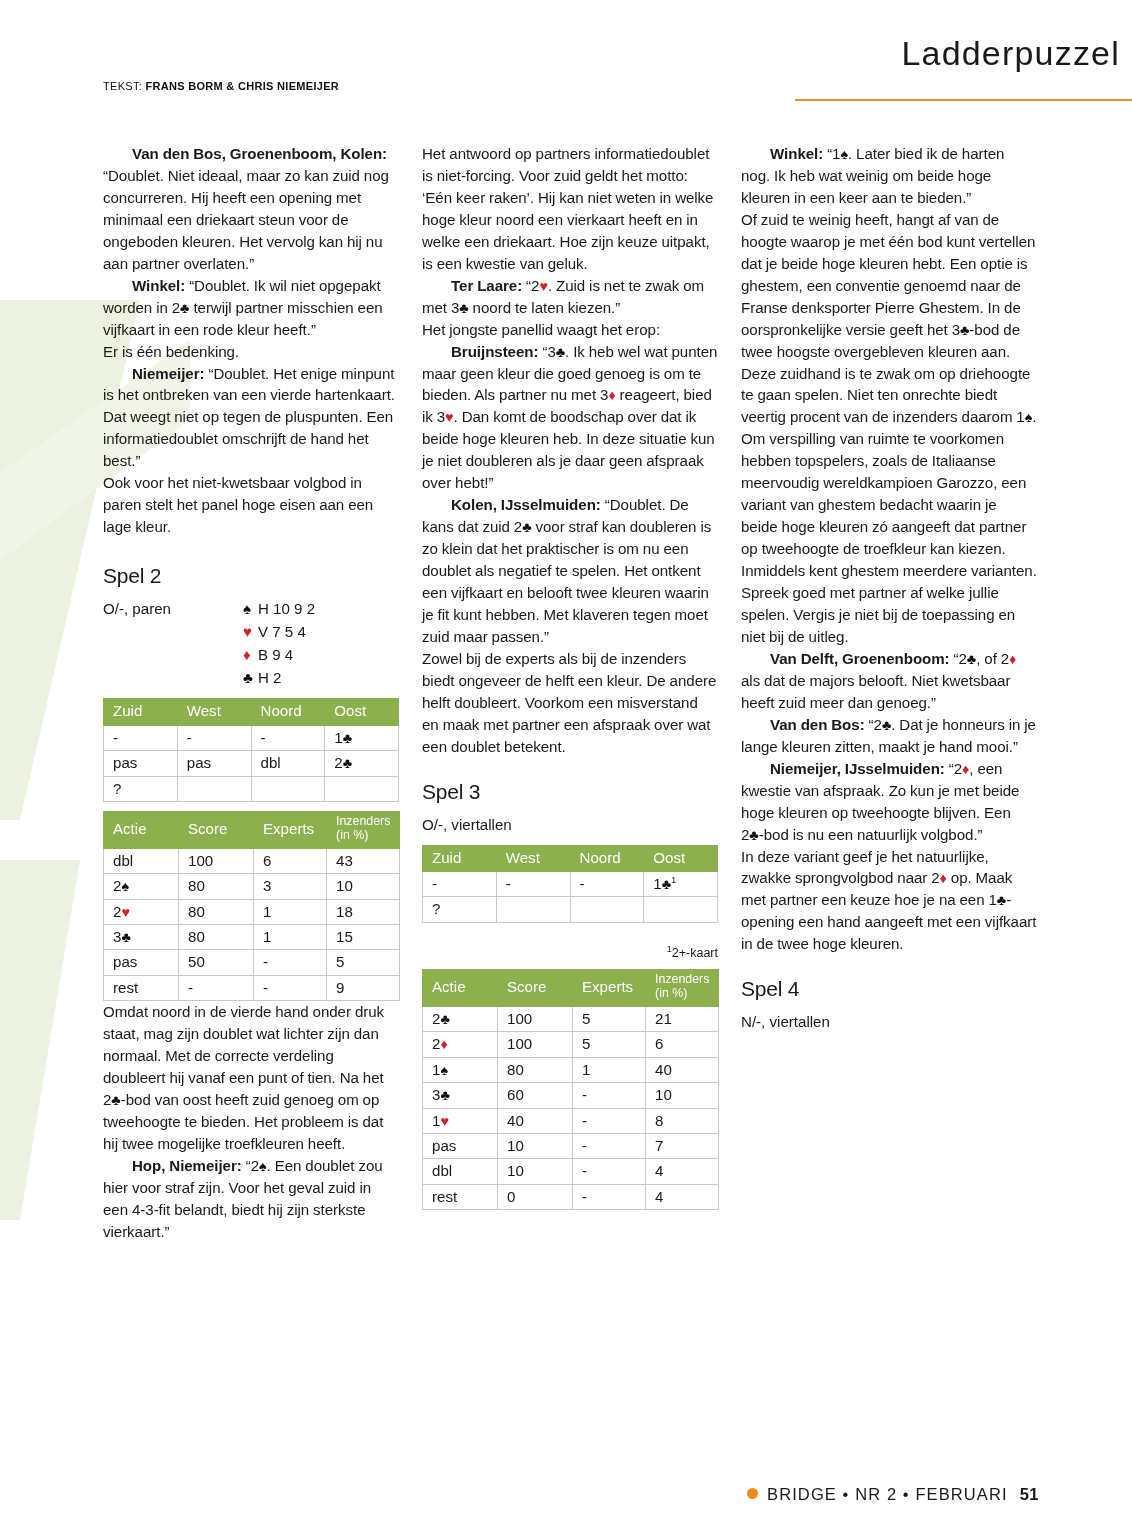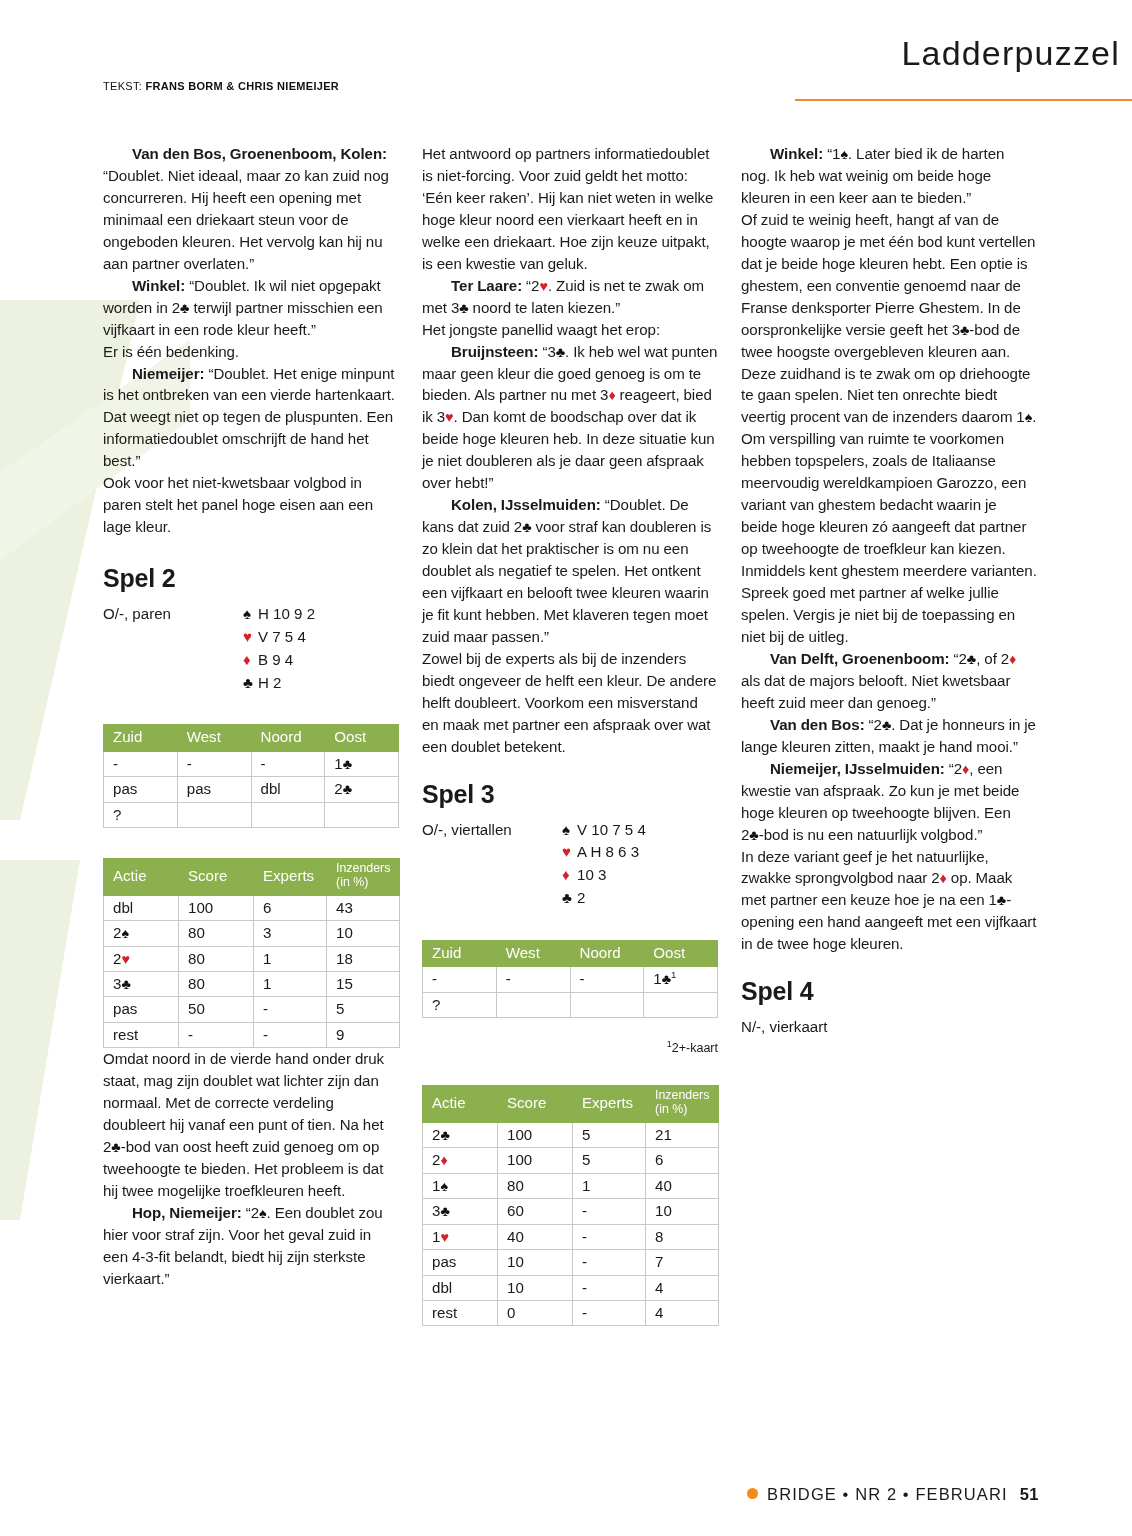--- a/index.html
+++ b/index.html
@@ -69,40 +69,40 @@
     letter-spacing:-0.05px;
     word-spacing:-0.2px;
   }
   .body b { font-weight:700;margin-left:29px; }
 
   .spade, .club { color:#111; }
   .heart, .diamond { color:#d2232a; }
   .suit { font-size:0.95em; }
 
   h2.spel {
-    font-size:25px; font-weight:700; margin:22px 0 3px 0;
+    font-size:21px; font-weight:400; margin:22px 0 3px 0;
     letter-spacing:-0.2px;
   }
   h2.spel.first { margin-top:26px; }
 
   .hand-block {
     display:flex; margin-top:10px;
   }
   .hand-cond {
     width:140px; font-size:15.1px; line-height:1.45; padding-top:0px;
   }
   .hand-cards { font-size:15.1px; line-height:1.51; }
   .hand-cards .row { white-space:nowrap; }
   .hand-cards .sym { display:inline-block; width:15px; }
 
   
   table.grid {
     border-collapse:collapse;
     width:296px;
-    margin-top:30px;
+    margin-top:9px;
     font-size:15.1px;
     table-layout:fixed;
     padding-left:31px;
   }
   table.grid th {
     background:#8db04e;
     color:#ffffff;
     font-weight:400;
     text-align:left;
     padding:4px 9px 5px 9px;
@@ -274,26 +274,20 @@
 
       <div class="body after-table" id="c1bot"><span>Omdat noord in de vierde hand onder druk staat, mag zijn doublet wat lichter zijn dan normaal. Met de correcte verdeling doubleert hij vanaf een punt of tien. Na het 2<span class="suit club">♣</span>-bod van oost heeft zuid genoeg om op tweehoogte te bieden. Het probleem is dat hij twee mogelijke troefkleuren heeft.</span><br><span><b>Hop, Niemeijer:</b> “2<span class="suit spade">♠</span>. Een doublet zou hier voor straf zijn. Voor het geval zuid in een 4-3-fit belandt, biedt hij zijn sterkste vierkaart.”</span></div>
     </div>
 
     <div class="col">
       <div class="body" id="c2top"><span>Het antwoord op partners informatiedoublet is niet-forcing. Voor zuid geldt het motto: ‘Eén keer raken’. Hij kan niet weten in welke hoge kleur noord een vierkaart heeft en in welke een driekaart. Hoe zijn keuze uitpakt, is een kwestie van geluk.</span><br><span><b>Ter Laare:</b> “2<span class="suit heart">♥</span>. Zuid is net te zwak om met 3<span class="suit club">♣</span> noord te laten kiezen.”</span><br><span>Het jongste panellid waagt het erop:</span><br><span><b>Bruijnsteen:</b> “3<span class="suit club">♣</span>. Ik heb wel wat punten maar geen kleur die goed genoeg is om te bieden. Als partner nu met 3<span class="suit diamond">♦</span> reageert, bied ik 3<span class="suit heart">♥</span>. Dan komt de boodschap over dat ik beide hoge kleuren heb. In deze situatie kun je niet doubleren als je daar geen afspraak over hebt!”</span><br><span><b>Kolen, IJsselmuiden:</b> “Doublet. De kans dat zuid 2<span class="suit club">♣</span> voor straf kan doubleren is zo klein dat het praktischer is om nu een doublet als negatief te spelen. Het ontkent een vijfkaart en belooft twee kleuren waarin je fit kunt hebben. Met klaveren tegen moet zuid maar passen.”</span><br><span>Zowel bij de experts als bij de inzenders biedt ongeveer de helft een kleur. De andere helft doubleert. Voorkom een misverstand en maak met partner een afspraak over wat een doublet betekent.</span></div>
 
       <h2 class="spel">Spel 3</h2>
       <div class="hand-block">
         <div class="hand-cond">O/-, viertallen</div>
-        <div class="hand-cards" id="c2hand">
-            <div class="row"><span class="sym spade">♠</span><span>V 10 7 5 4</span></div>
-            <div class="row"><span class="sym heart">♥</span><span>A H 8 6 3</span></div>
-            <div class="row"><span class="sym diamond">♦</span><span>10 3</span></div>
-            <div class="row"><span class="sym club">♣</span><span>2</span></div>
-          </div>
       </div>
 
       <table class="grid bid-table">
         <thead>
             <tr id="c2bidhead">
               <th>Zuid</th>
               <th>West</th>
               <th>Noord</th>
               <th>Oost</th>
             </tr>
@@ -381,21 +375,21 @@
             </tr>
           </tbody>
       </table>
     </div>
 
     <div class="col">
       <div class="body" id="c3top"><span><b>Winkel:</b> “1<span class="suit spade">♠</span>. Later bied ik de harten nog. Ik heb wat weinig om beide hoge kleuren in een keer aan te bieden.”</span><br><span>Of zuid te weinig heeft, hangt af van de hoogte waarop je met één bod kunt vertellen dat je beide hoge kleuren hebt. Een optie is ghestem, een conventie genoemd naar de Franse denksporter Pierre Ghestem. In de oorspronkelijke versie geeft het 3<span class="suit club">♣</span>-bod de twee hoogste overgebleven kleuren aan. Deze zuidhand is te zwak om op driehoogte te gaan spelen. Niet ten onrechte biedt veertig procent van de inzenders daarom 1<span class="suit spade">♠</span>.</span><br><span>Om verspilling van ruimte te voorkomen hebben topspelers, zoals de Italiaanse meervoudig wereldkampioen Garozzo, een variant van ghestem bedacht waarin je beide hoge kleuren zó aangeeft dat partner op tweehoogte de troefkleur kan kiezen. Inmiddels kent ghestem meerdere varianten. Spreek goed met partner af welke jullie spelen. Vergis je niet bij de toepassing en niet bij de uitleg.</span><br><span><b>Van Delft, Groenenboom:</b> “2<span class="suit club">♣</span>, of 2<span class="suit diamond">♦</span> als dat de majors belooft. Niet kwetsbaar heeft zuid meer dan genoeg.”</span><br><span><b>Van den Bos:</b> “2<span class="suit club">♣</span>. Dat je honneurs in je lange kleuren zitten, maakt je hand mooi.”</span><br><span><b>Niemeijer, IJsselmuiden:</b> “2<span class="suit diamond">♦</span>, een kwestie van afspraak. Zo kun je met beide hoge kleuren op tweehoogte blijven. Een 2<span class="suit club">♣</span>-bod is nu een natuurlijk volgbod.”</span><br><span>In deze variant geef je het natuurlijke, zwakke sprongvolgbod naar 2<span class="suit diamond">♦</span> op. Maak met partner een keuze hoe je na een 1<span class="suit club">♣</span>-opening een hand aangeeft met een vijfkaart in de twee hoge kleuren.</span></div>
 
       <h2 class="spel">Spel 4</h2>
       <div class="hand-block">
-        <div class="hand-cond">N/-, vierkaart</div>
+        <div class="hand-cond">N/-, viertallen</div>
       </div>
     </div>
 
   </div>
 
   <div class="footer">
     <span class="dot"></span><span class="ftext">BRIDGE • NR 2 • FEBRUARI</span><span class="pageno">51</span>
   </div>
 
 </div>

